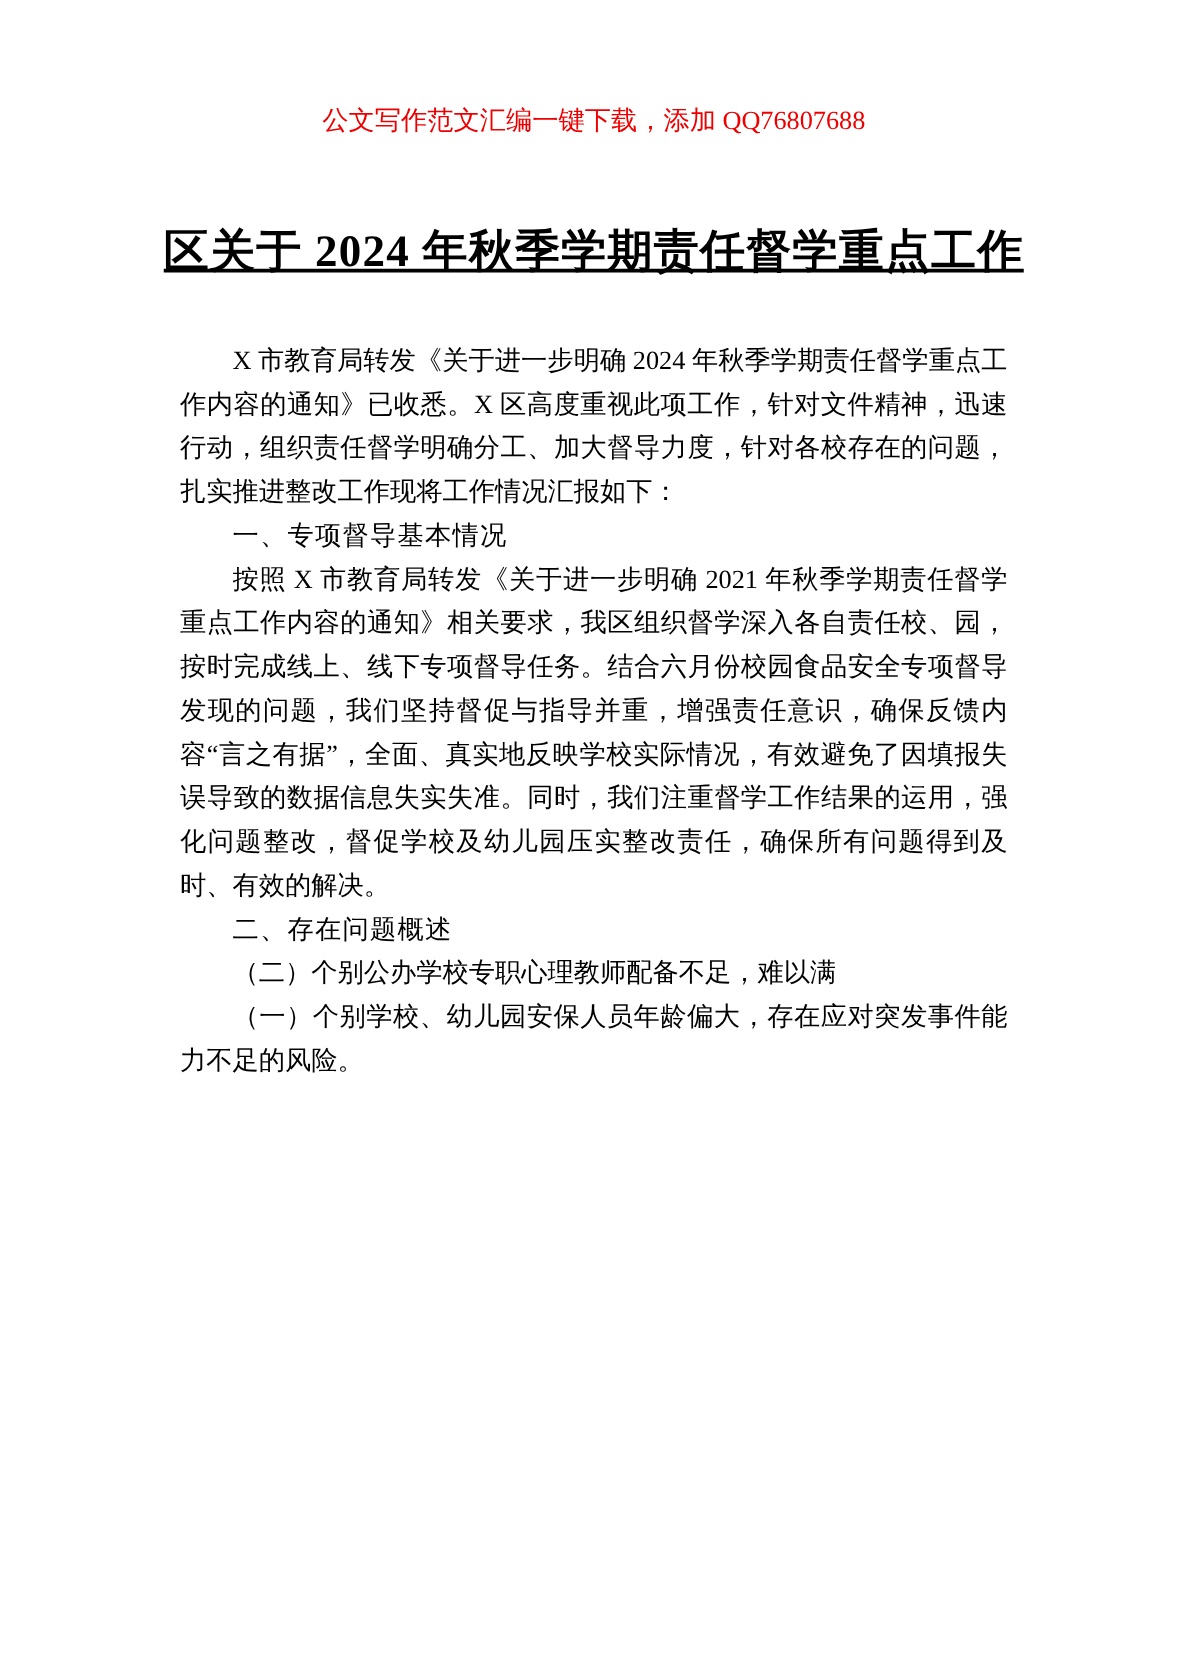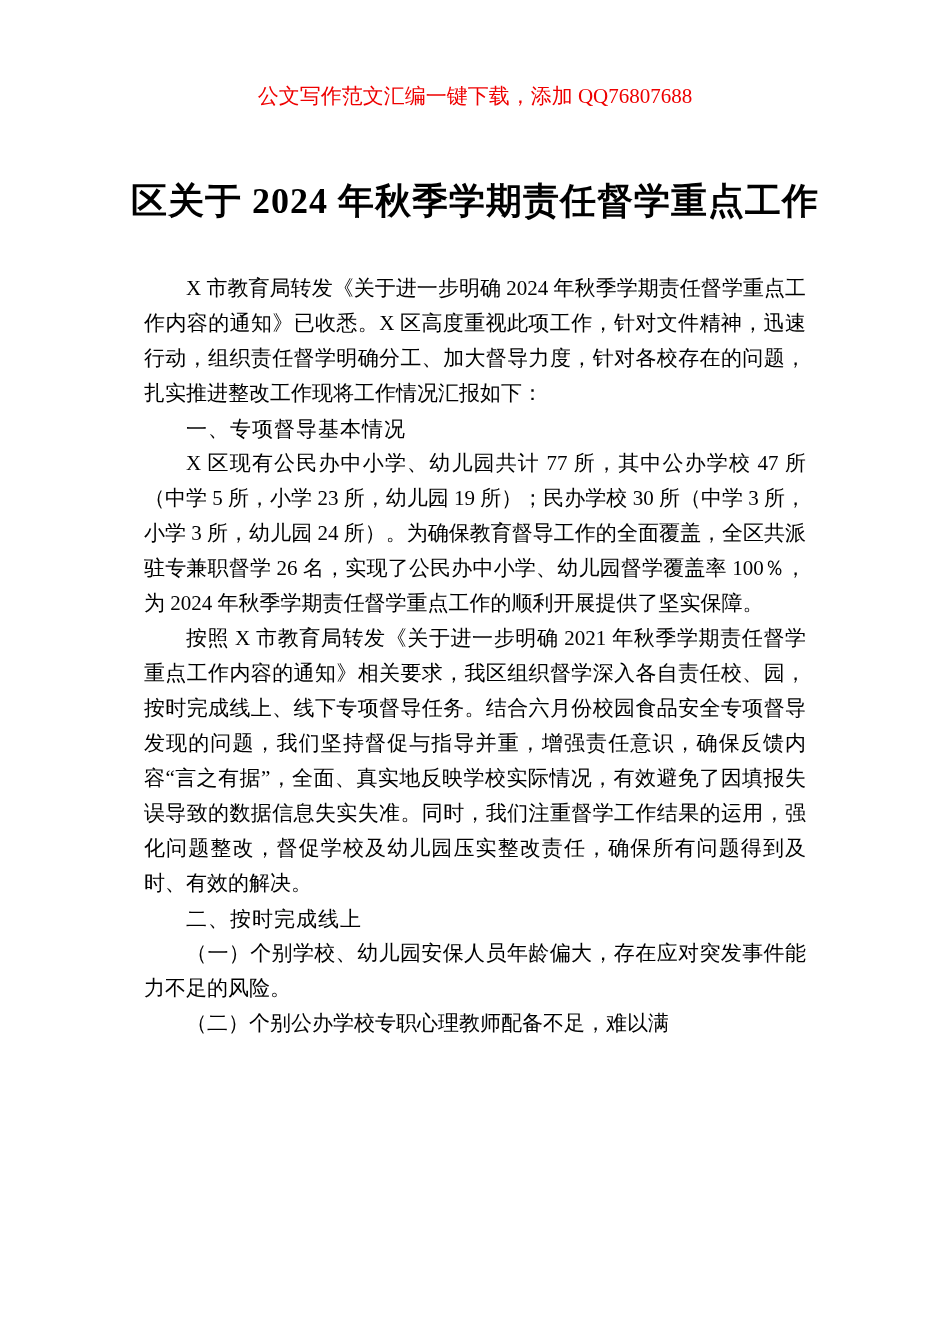--- a/index.html
+++ b/index.html
@@ -30,20 +30,21 @@
   .doc-title {
     margin-top: 57px;
     width: 700px;
     margin-left: auto;
     margin-right: auto;
     text-align: center;
     font-size: 36px;
     line-height: 72px;
     font-weight: bold;
     letter-spacing: 1px;
+    text-decoration: underline;
   }
   .doc-body {
     width: 662px;
     margin: 34px auto 0 auto;
     font-size: 21px;
     line-height: 35px;
     text-align: justify;
     text-justify: inter-character;
   }
   .doc-body p {
@@ -64,20 +65,19 @@
 
   <div class="promo-banner" style="color: rgb(238, 0, 0);">公文写作范文汇编一键下载，添加 QQ76807688</div>
 
   <div class="doc-title">
     <div>区关于 2024 年秋季学期责任督学重点工作</div>
   </div>
 
   <div class="doc-body">
     <p class="body">X 市教育局转发《关于进一步明确 2024 年秋季学期责任督学重点工作内容的通知》已收悉。X 区高度重视此项工作，针对文件精神，迅速行动，组织责任督学明确分工、加大督导力度，针对各校存在的问题，扎实推进整改工作现将工作情况汇报如下：</p>
     <p class="heading">一、专项督导基本情况</p>
-    <p class="body">X 区现有公民办中小学、幼儿园共计 77 所，其中公办学校 47 所（中学 5 所，小学 23 所，幼儿园 19 所）；民办学校 30 所（中学 3 所，小学 3 所，幼儿园 24 所）。为确保教育督导工作的全面覆盖，全区共派驻专兼职督学 26 名，实现了公民办中小学、幼儿园督学覆盖率 100％，为 2024 年秋季学期责任督学重点工作的顺利开展提供了坚实保障。</p>
     <p class="body">按照 X 市教育局转发《关于进一步明确 2021 年秋季学期责任督学重点工作内容的通知》相关要求，我区组织督学深入各自责任校、园，按时完成线上、线下专项督导任务。结合六月份校园食品安全专项督导发现的问题，我们坚持督促与指导并重，增强责任意识，确保反馈内容“言之有据”，全面、真实地反映学校实际情况，有效避免了因填报失误导致的数据信息失实失准。同时，我们注重督学工作结果的运用，强化问题整改，督促学校及幼儿园压实整改责任，确保所有问题得到及时、有效的解决。</p>
-    <p class="heading">二、按时完成线上</p>
+    <p class="heading">二、存在问题概述</p>
+    <p class="body">（二）个别公办学校专职心理教师配备不足，难以满</p>
     <p class="body">（一）个别学校、幼儿园安保人员年龄偏大，存在应对突发事件能力不足的风险。</p>
-    <p class="body">（二）个别公办学校专职心理教师配备不足，难以满</p>
   </div>
 
 </div>
 
 </body></html>

